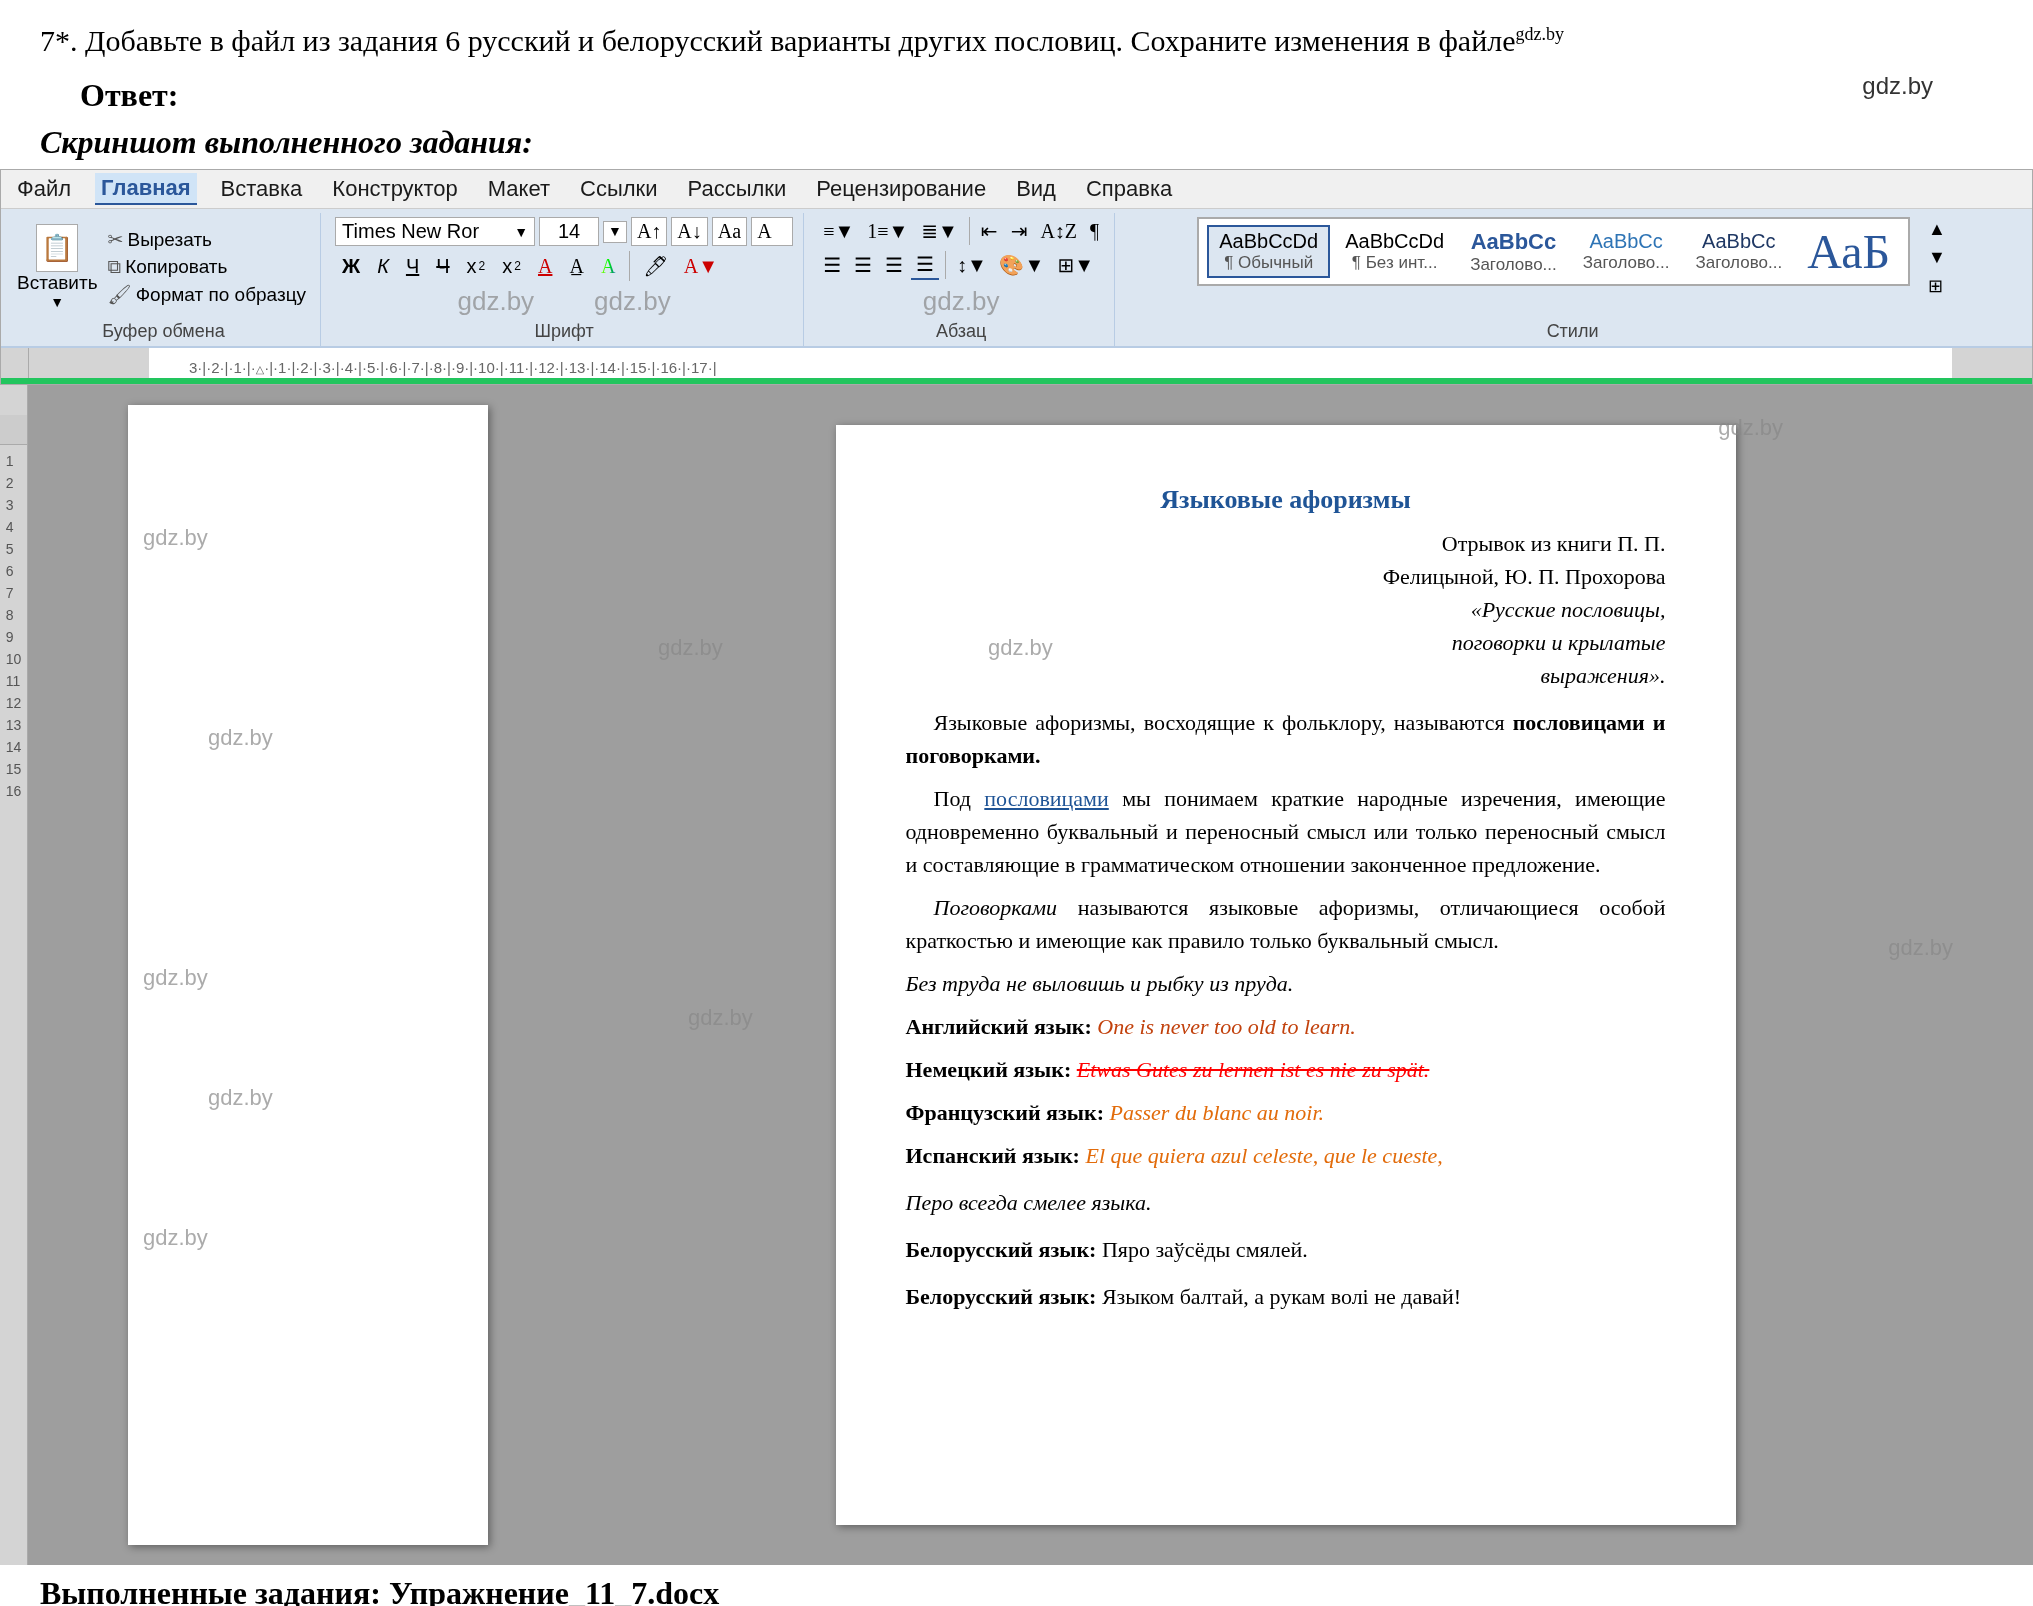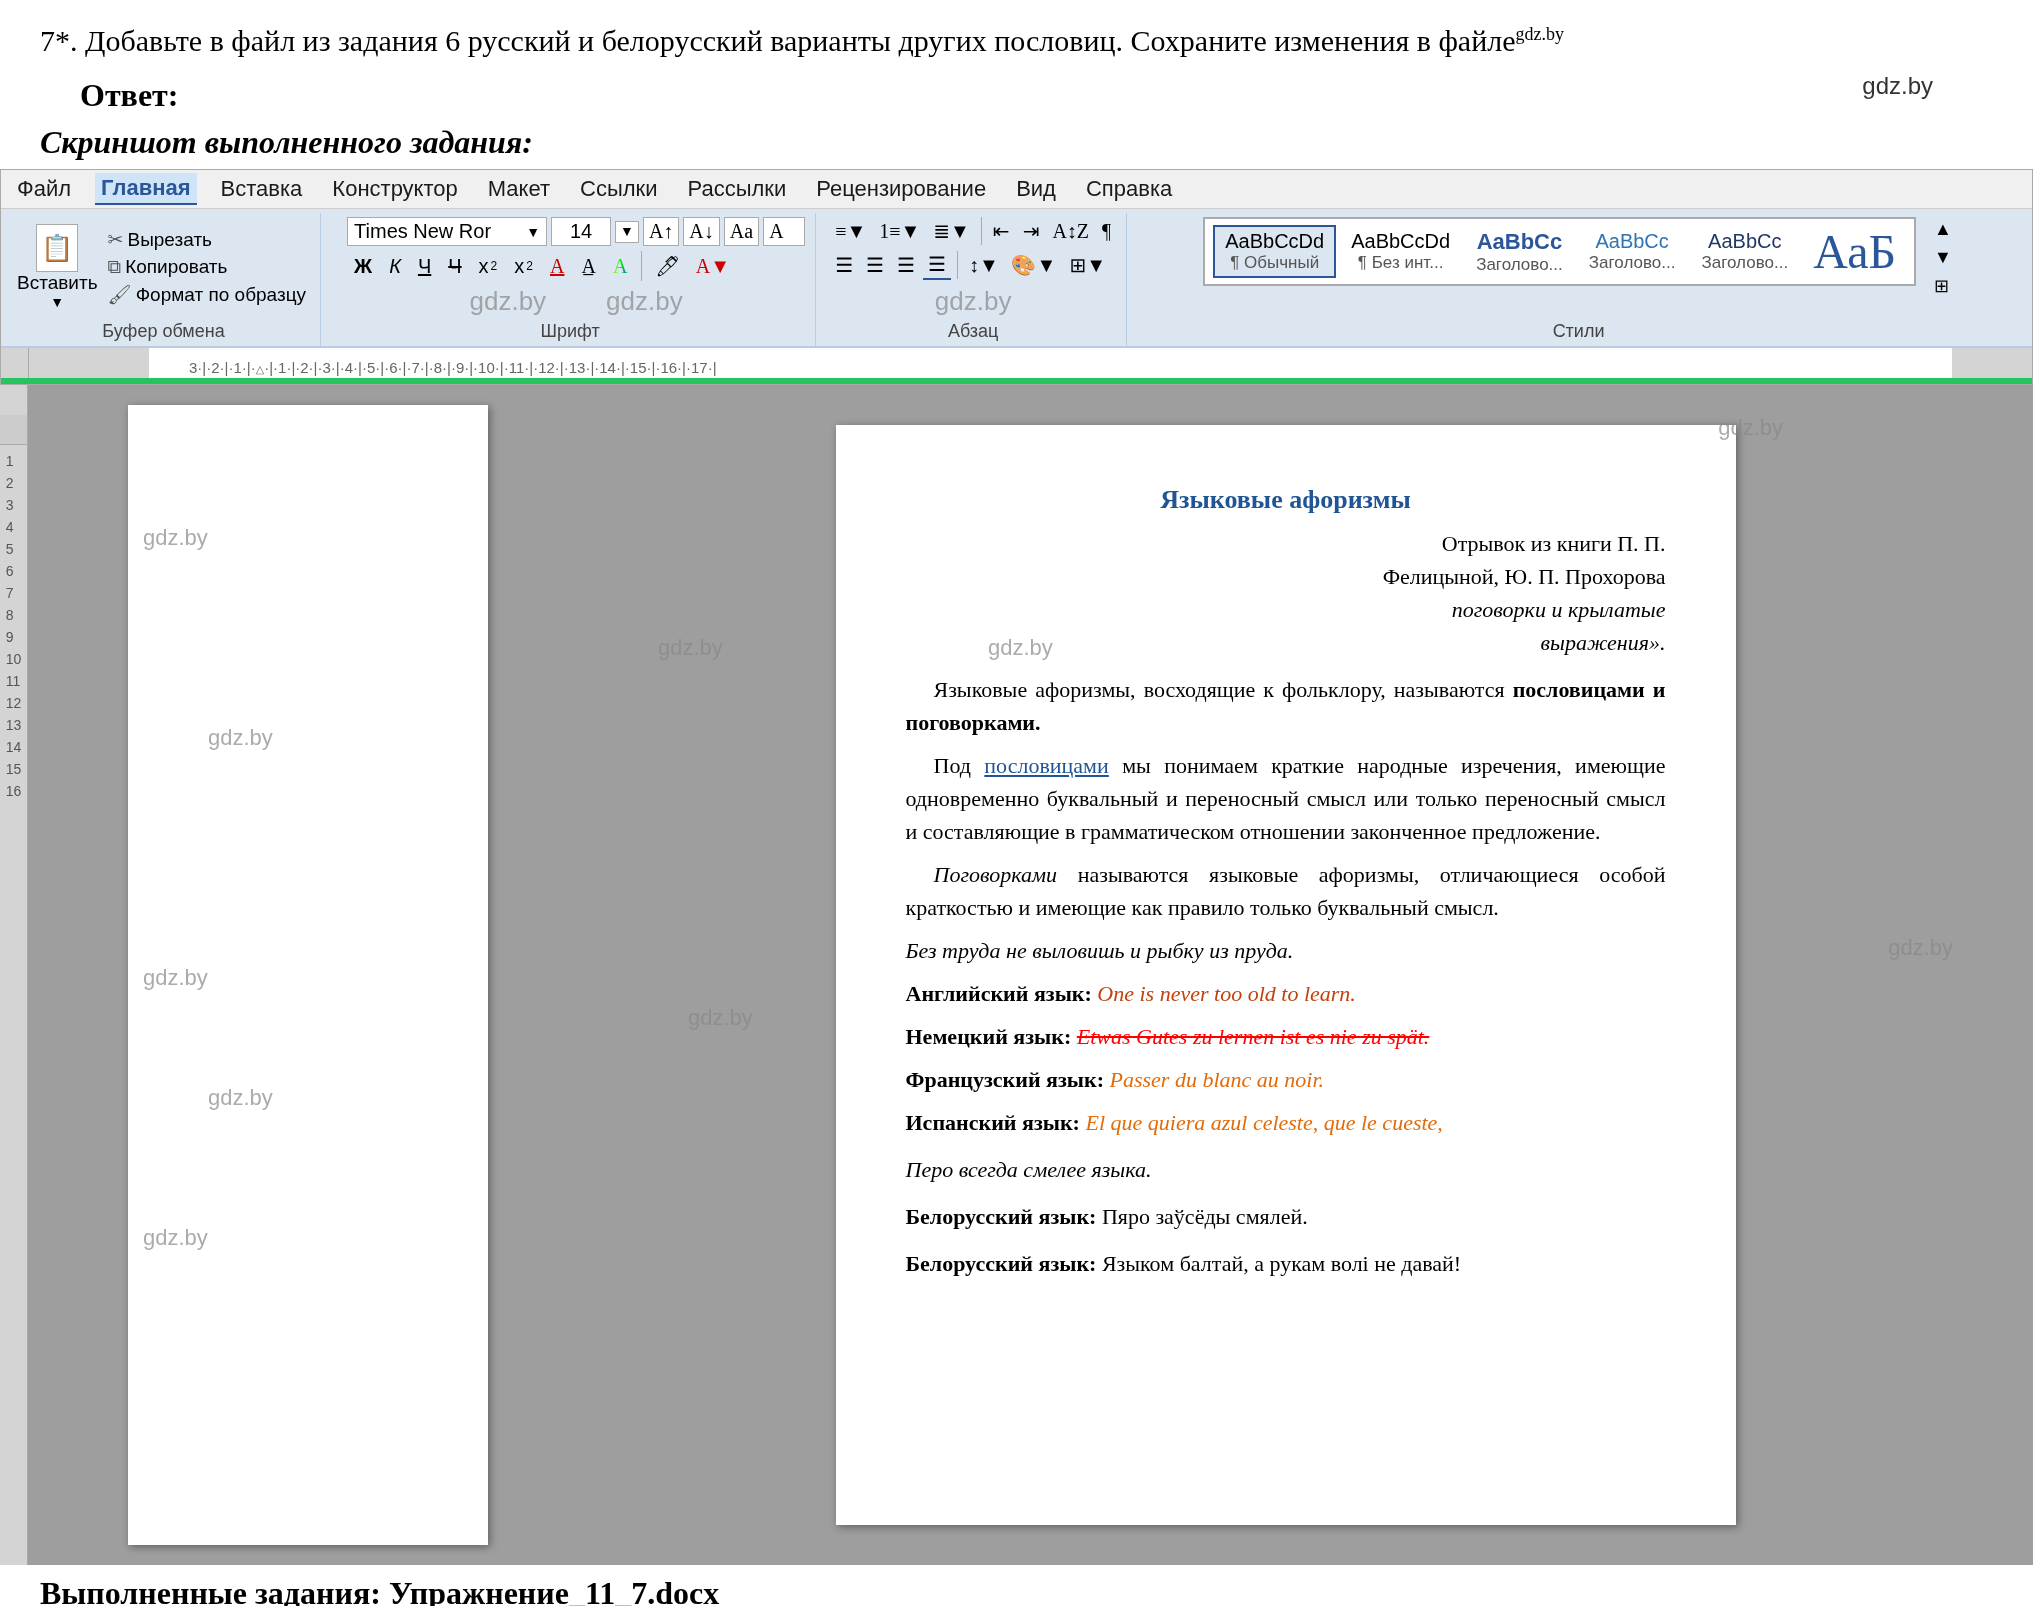--- a/index.html
+++ b/index.html
@@ -398,21 +398,21 @@
           <div class="small-ribbon-btn">
             <span class="format-icon">🖌</span>
             <span>Формат по образцу</span>
           </div>
         </div>
       </div>
       <div class="ribbon-group-label">Буфер обмена</div>
     </div>
 
     <div class="ribbon-group" style="min-width:340px;">
-      <div class="ribbon-group-content" style="flex-direction:column; align-items:flex-start; gap:5px;margin-left:12px;">
+      <div class="ribbon-group-content" style="flex-direction:column; align-items:flex-start; gap:5px;">
         <div class="font-row">
           <div class="font-select-box">
             <span>Times New Ror</span>
             <span style="font-size:14px;">▼</span>
           </div>
           <div class="font-size-box">
             <span>14</span>
           </div>
           <span style="font-size:14px; border:1px solid #aaa; padding:2px 4px; background:#fff;">▼</span>
           <span style="font-size:20px; padding:2px 5px; border:1px solid #aaa; background:#fff; cursor:pointer;">A↑</span>
@@ -553,20 +553,21 @@
     <div style="position:absolute; right:80px; top:550px; color:#888; font-size:22px; font-family:Arial; opacity:0.7; z-index:1;">gdz.by</div>
     <div style="position:absolute; left:130px; top:620px; color:#888; font-size:22px; font-family:Arial; opacity:0.7; z-index:1;">gdz.by</div>
 
     <div class="doc-page" style="max-width:900px; padding:60px 70px;">
 
       <div class="doc-title">Языковые афоризмы</div>
 
       <div class="doc-source">
         <div>Отрывок из книги П. П.</div>
         <div>Фелицыной, Ю. П. Прохорова</div>
+        <div class="italic-text">«Русские пословицы,</div>
         <div class="italic-text">поговорки и крылатые</div>
         <div class="italic-text">выражения».</div>
       </div>
 
       <div class="doc-body">
 
         <p>
           <span>Языковые афоризмы, восходящие к фольклору, называются </span><span class="bold">пословицами и поговорками.</span>
         </p>
 

